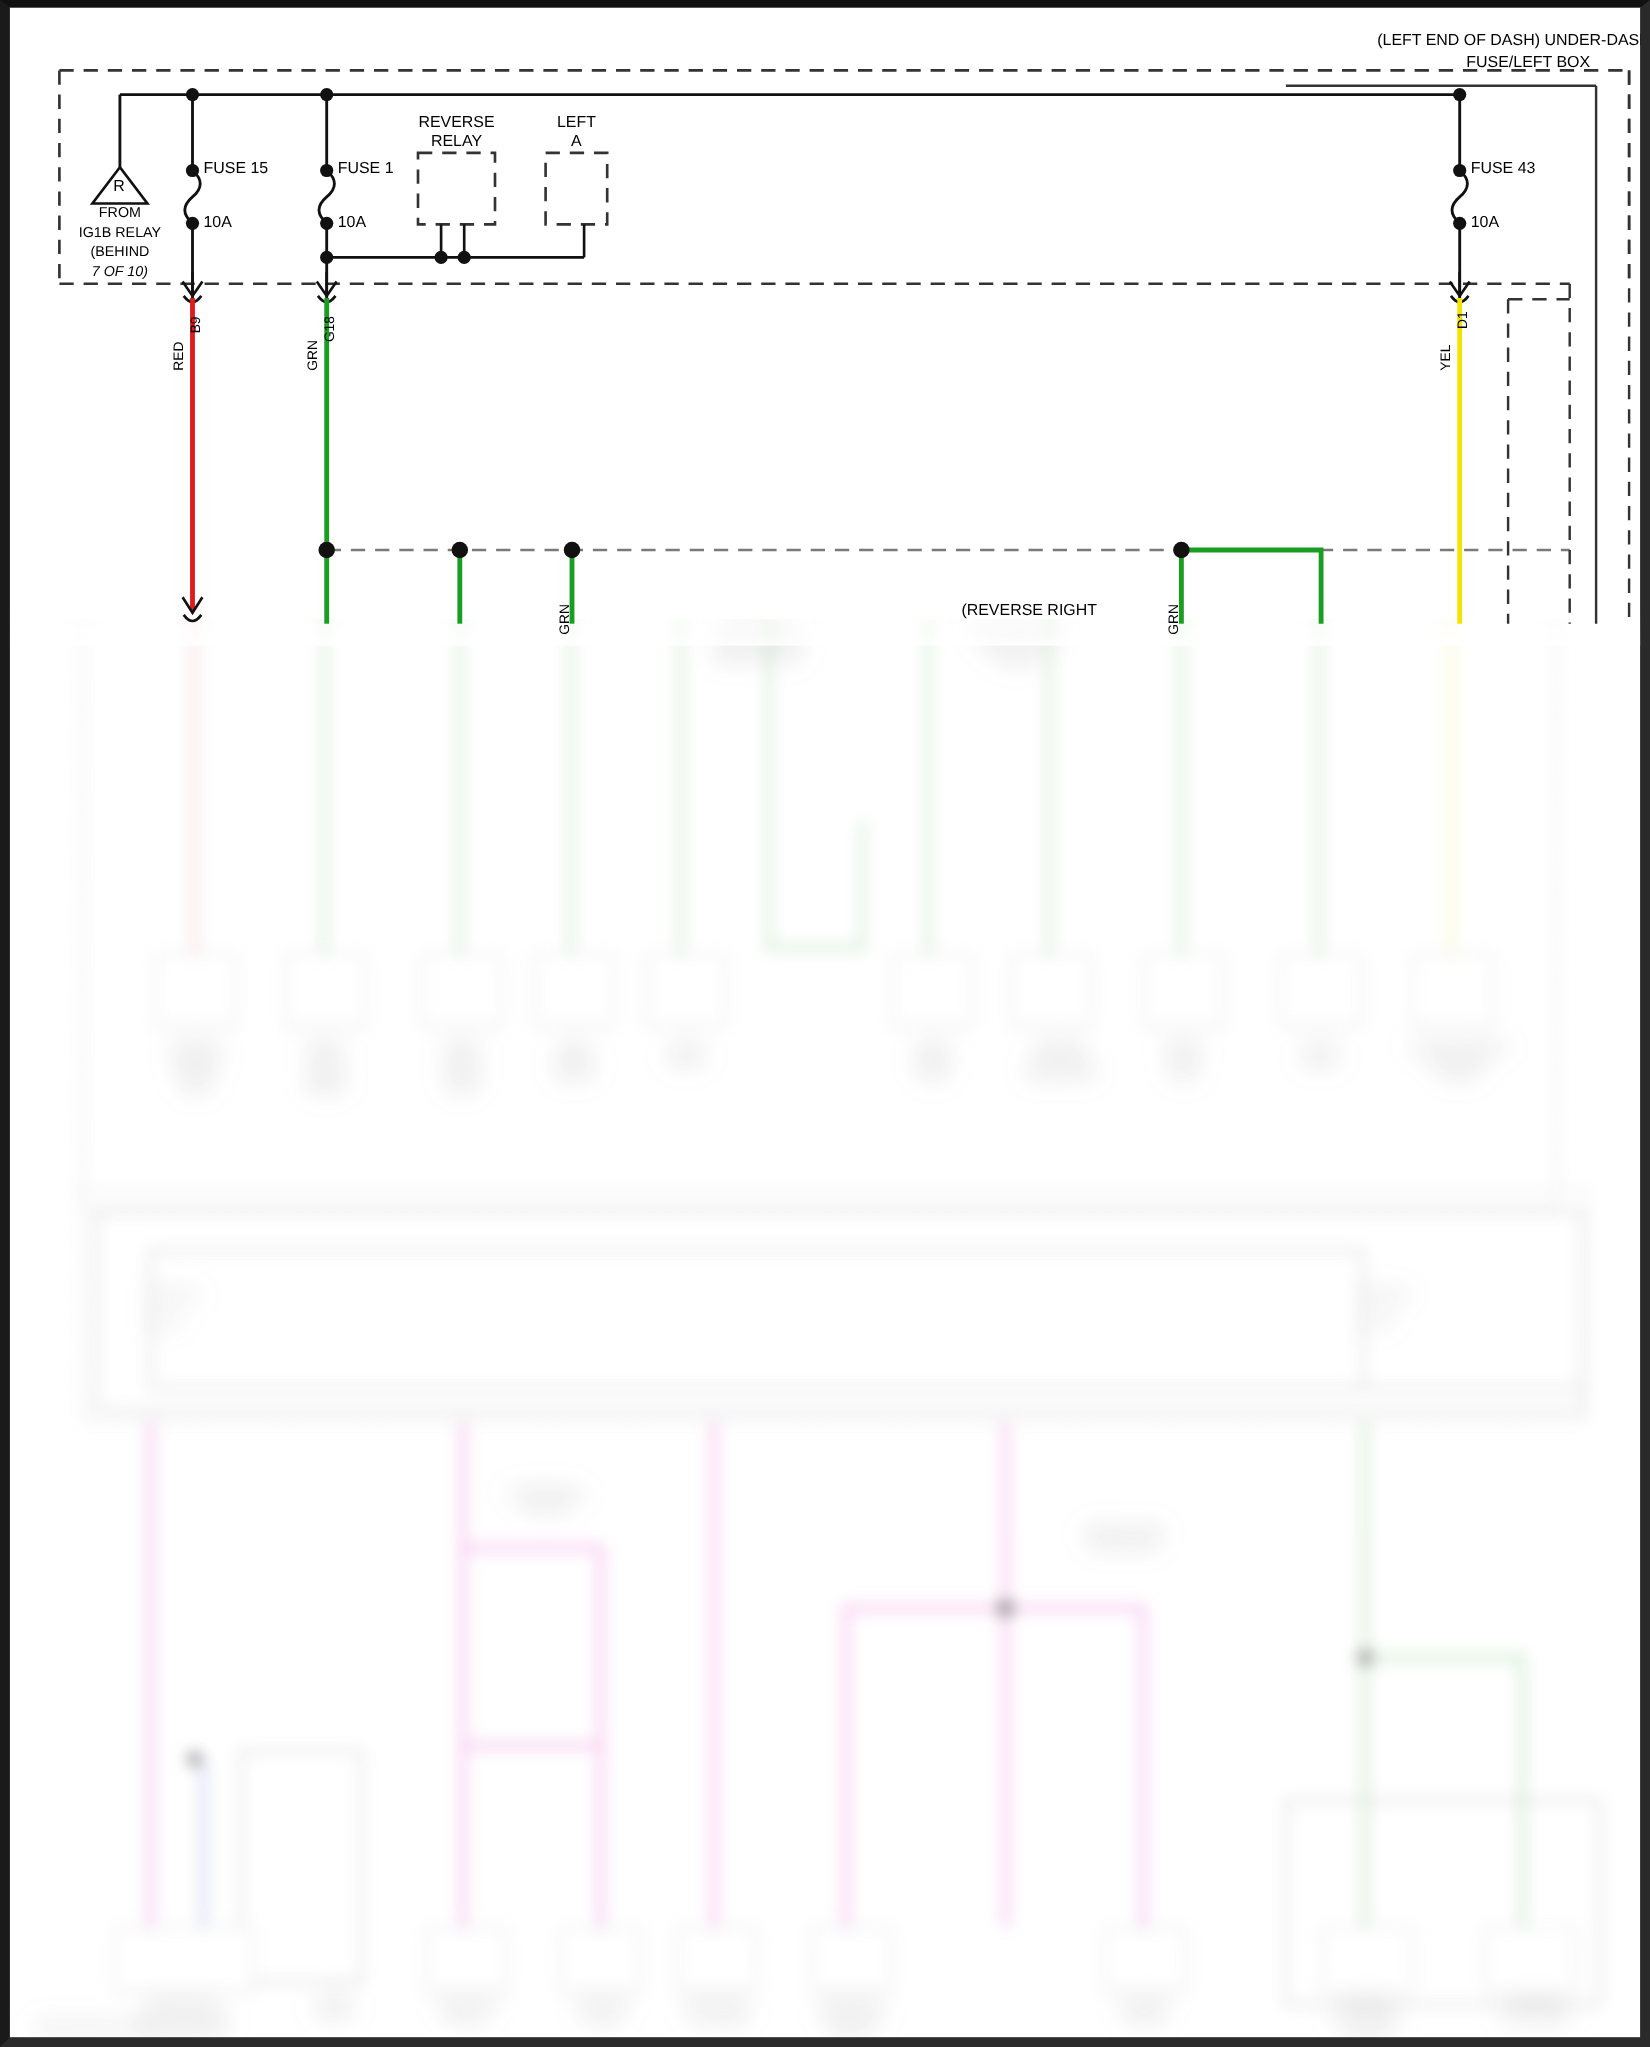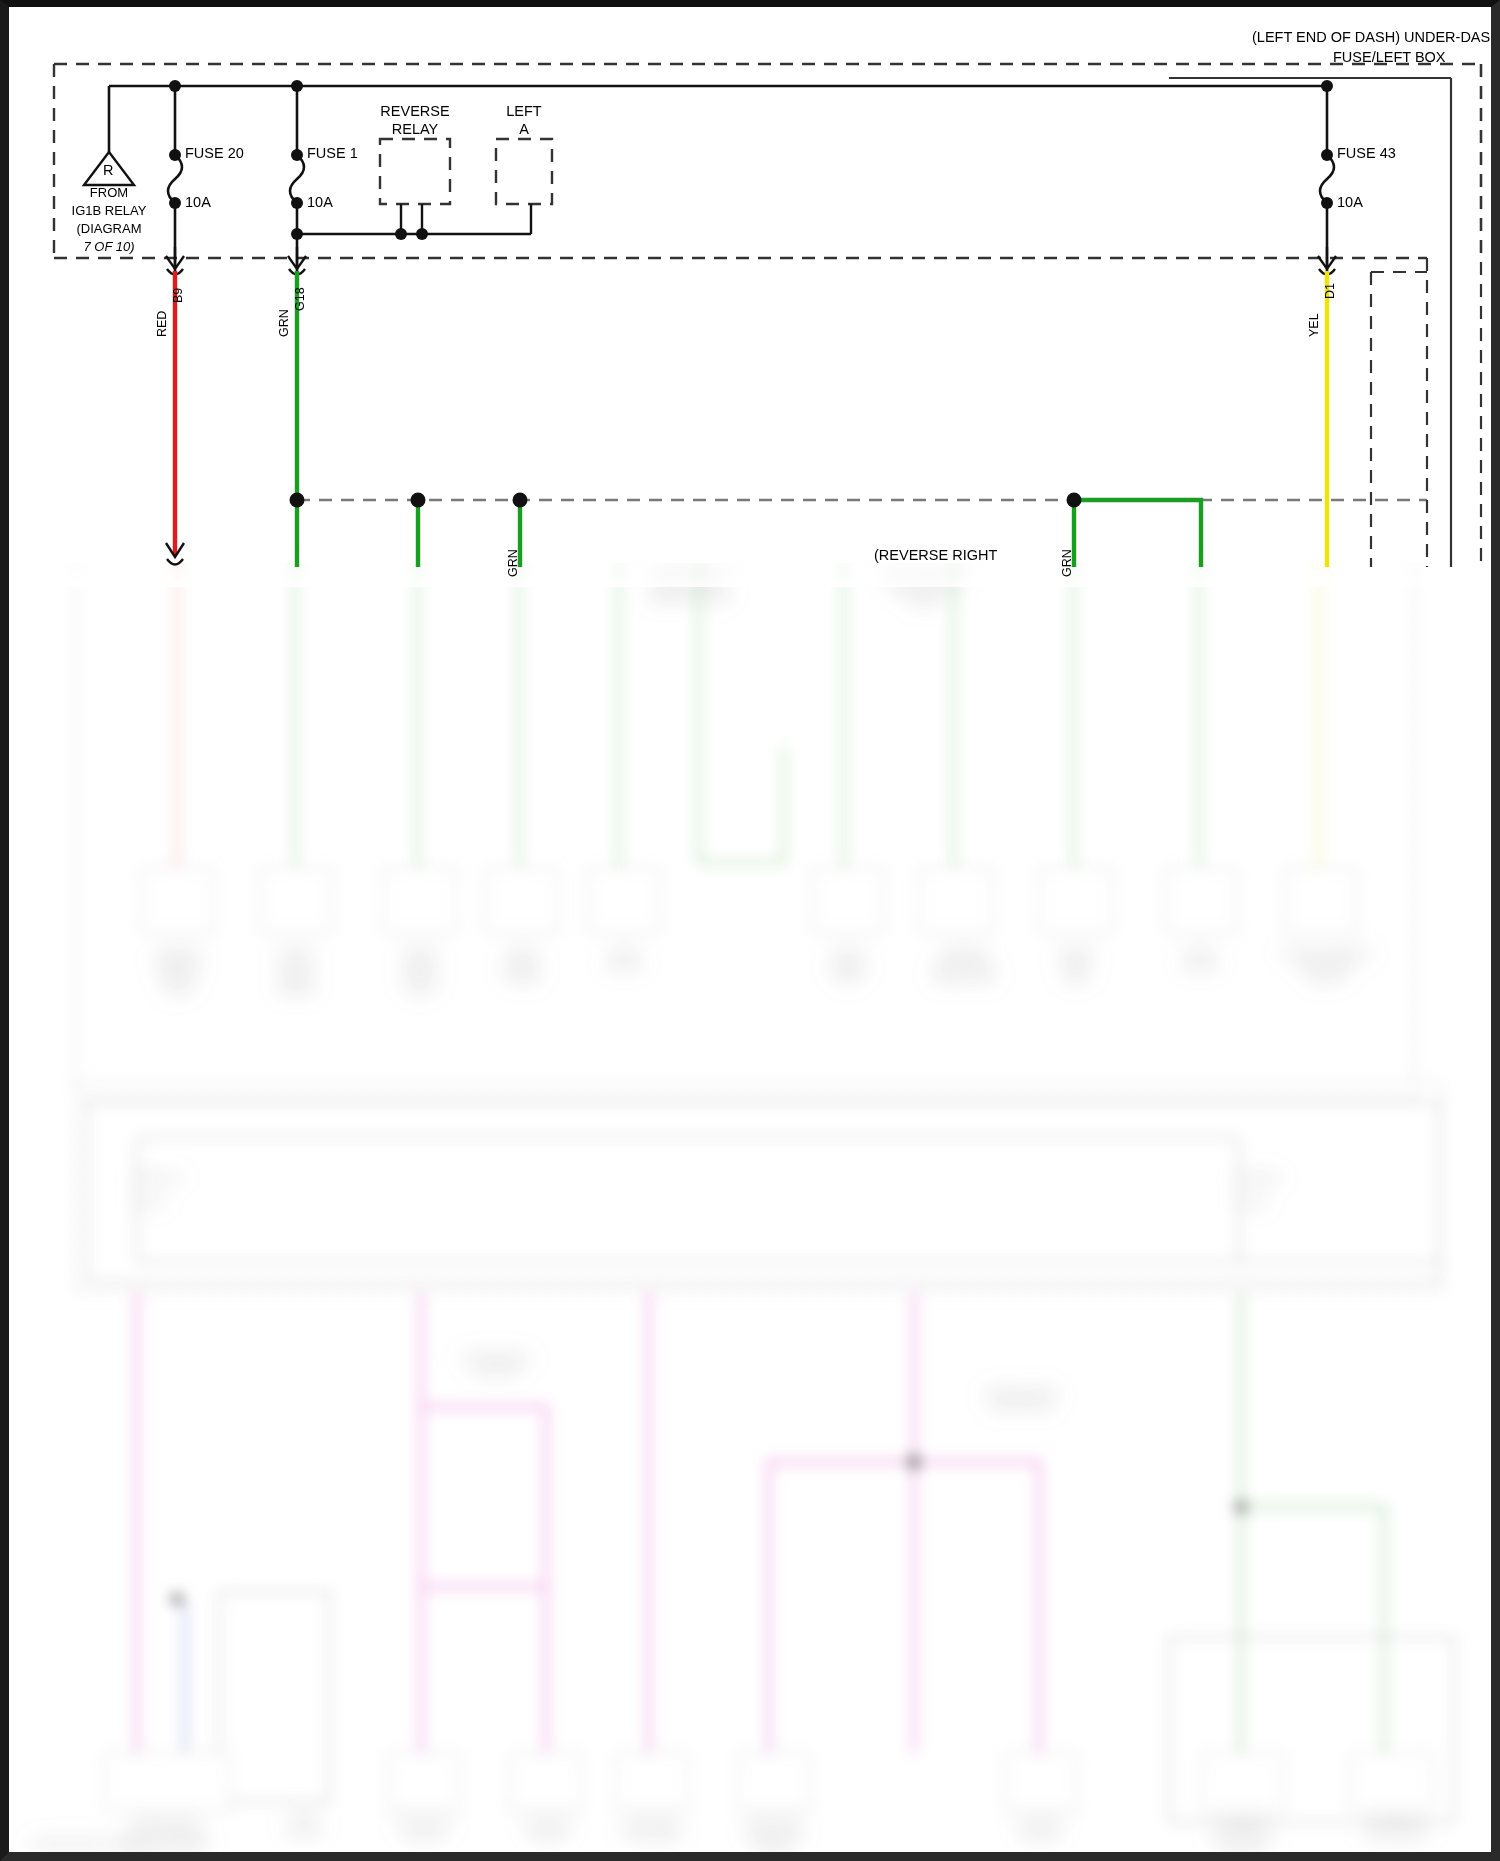--- a/index.html
+++ b/index.html
@@ -266,24 +266,24 @@
         <path d="M 1160 71 L 1442 71"></path>
       </g>
     </svg>
 
     <div class="txt t14" style="left:1243px;top:22px;">(LEFT END OF DASH) UNDER-DASH</div>
     <div class="txt t14" style="left:1324px;top:42px;">FUSE/LEFT BOX</div>
 
     <div class="txt t14" style="left:94px;top:155px;">R</div>
     <div class="txt t13 ctr" style="left:40px;top:178px;width:120px;">FROM</div>
     <div class="txt t13 ctr" style="left:40px;top:196px;width:120px;">IG1B RELAY</div>
-    <div class="txt t13 ctr" style="left:40px;top:214px;width:120px;">(DIAGRAM</div>
+    <div class="txt t13 ctr" style="left:40px;top:214px;width:120px;">(BEHIND</div>
     <div class="txt t13 ctr" style="left:40px;top:232px;width:120px;font-style:italic;">7 OF 10)</div>
 
-    <div class="txt t14" style="left:176px;top:138px;">FUSE 20</div>
+    <div class="txt t14" style="left:176px;top:138px;">FUSE 15</div>
     <div class="txt t14" style="left:176px;top:187px;">10A</div>
 
     <div class="txt t14" style="left:298px;top:138px;">FUSE 1</div>
     <div class="txt t14" style="left:298px;top:187px;">10A</div>
 
     <div class="txt t14" style="left:1328px;top:138px;">FUSE 43</div>
     <div class="txt t14" style="left:1328px;top:187px;">10A</div>
 
     <div class="txt t14 ctr" style="left:346px;top:96px;width:120px;">REVERSE</div>
     <div class="txt t14 ctr" style="left:346px;top:114px;width:120px;">RELAY</div>

